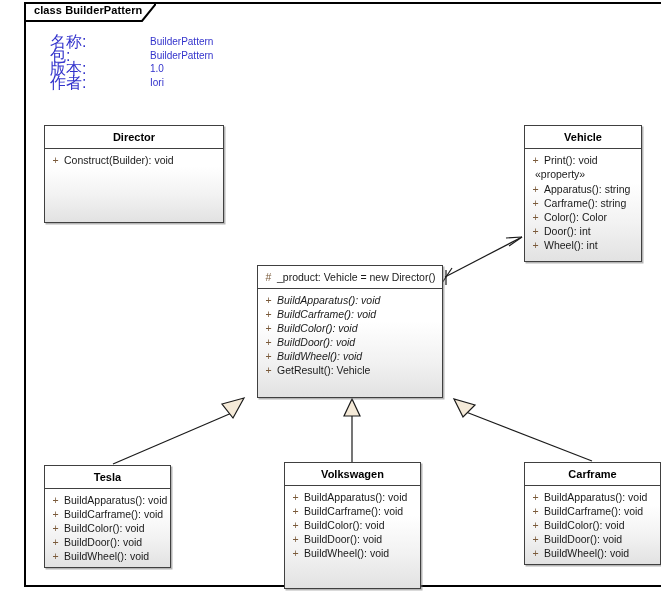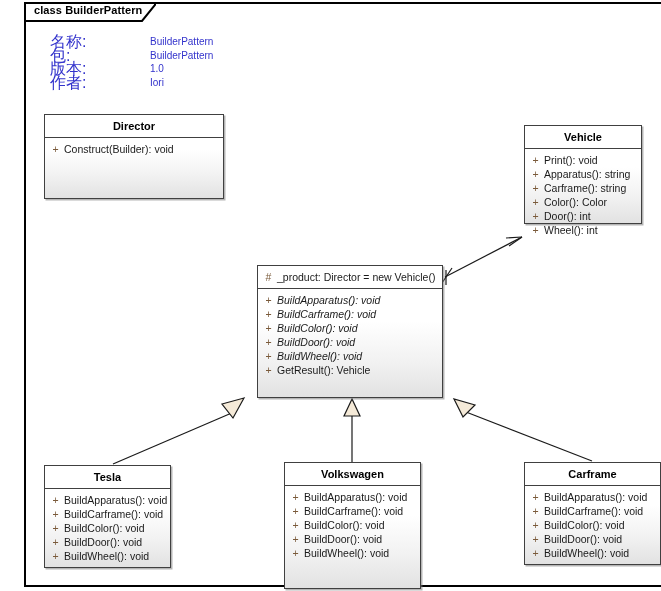--- a/index.html
+++ b/index.html
@@ -119,22 +119,22 @@
   }
   .stereo {
     font-size: 10.5px;
     color: #1a1a1a;
     line-height: 15px;
     padding-left: 8px;
     white-space: nowrap;
   }
 
   
-  #cls-director  { left: 22px;  top: 114px; width: 180px; height: 85px; }
-  #cls-vehicle   { left: 502px; top: 125px; width: 118px; height: 99px; }
+  #cls-director  { left: 22px;  top: 125px; width: 180px; height: 98px; }
+  #cls-vehicle   { left: 502px; top: 125px; width: 118px; height: 137px; }
   #cls-builder   { left: 235px; top: 265px; width: 186px; height: 133px; }
   #cls-tesla     { left: 22px;  top: 465px; width: 127px; height: 103px; }
   #cls-volkswagen{ left: 262px; top: 462px; width: 137px; height: 127px; }
   #cls-yuedakia  { left: 502px; top: 462px; width: 137px; height: 103px; }
 
   
   #links {
     position: absolute;
     left: 0;
     top: 0;
@@ -212,20 +212,21 @@
     </div>
   </div>
 
   <div class="cls" id="cls-vehicle">
     <div class="cls-title">Vehicle</div>
     <div class="cls-sec ops">
       <div class="row">
         <span class="vis">+</span>
         <span class="sig">Print(): void</span>
       </div>
+      <div class="stereo">«property»</div>
       <div class="row">
         <span class="vis">+</span>
         <span class="sig">Apparatus(): string</span>
       </div>
       <div class="row">
         <span class="vis">+</span>
         <span class="sig">Carframe(): string</span>
       </div>
       <div class="row">
         <span class="vis">+</span>
@@ -239,21 +240,21 @@
         <span class="vis">+</span>
         <span class="sig">Wheel(): int</span>
       </div>
     </div>
   </div>
 
   <div class="cls" id="cls-builder">
     <div class="cls-sec attrs bordered">
       <div class="row">
         <span class="vis">#</span>
-        <span class="sig">_product: Director = new Vehicle()</span>
+        <span class="sig">_product: Vehicle = new Director()</span>
       </div>
     </div>
     <div class="cls-sec ops">
       <div class="row italic">
         <span class="vis">+</span>
         <span class="sig">BuildApparatus(): void</span>
       </div>
       <div class="row italic">
         <span class="vis">+</span>
         <span class="sig">BuildCarframe(): void</span>

